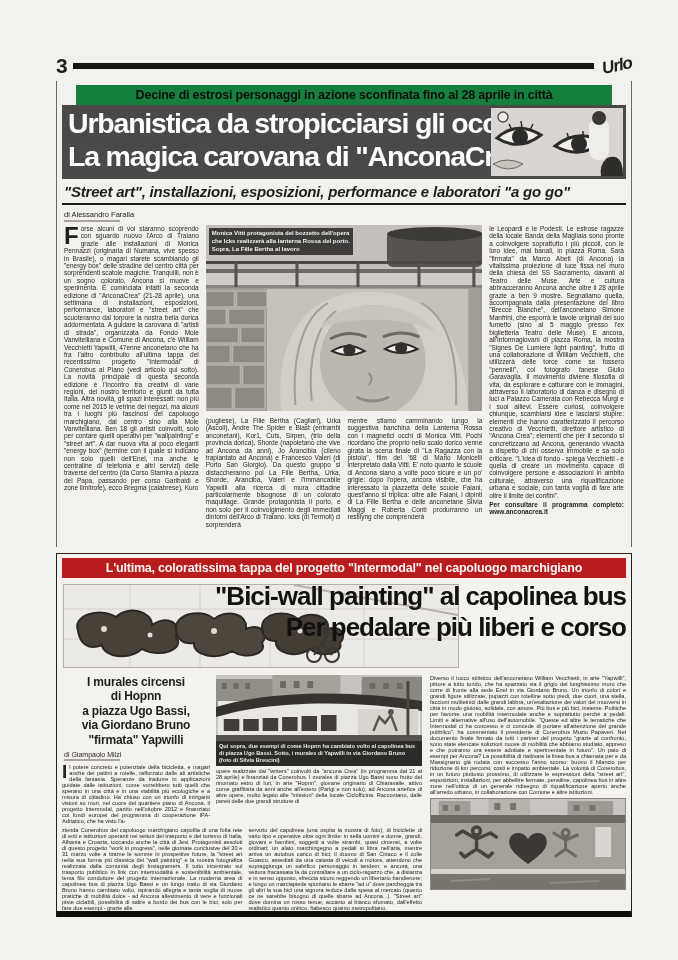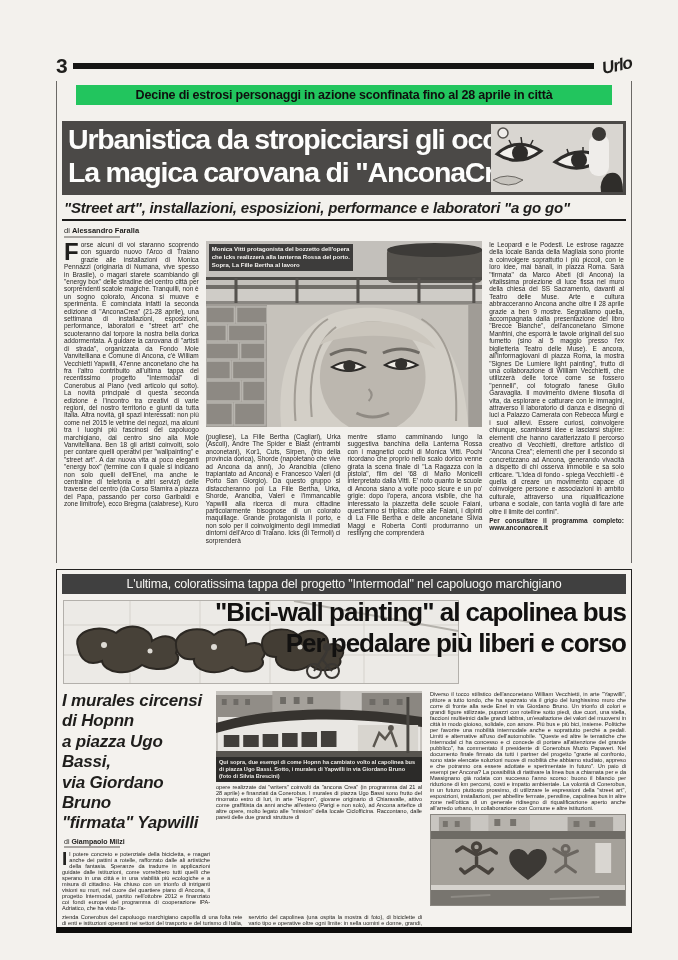--- a/index.html
+++ b/index.html
@@ -13,61 +13,61 @@
   .page{width:678px;height:960px;box-sizing:border-box;padding:54px 46px 0 56px;}
 
   
   .pagehead{display:flex;align-items:center;height:24px;}
   .pagenum{font-size:21px;font-weight:900;letter-spacing:-1px;}
   .headrule{flex:1;height:6px;background:#151514;margin:0 8px 0 6px;}
   .logo{font-size:17px;font-weight:900;font-style:italic;letter-spacing:-1px;transform:rotate(-12deg);}
 
   
   .article1{border-left:1px solid #6b6966;border-right:1px solid #6b6966;padding:4px 5px 2px;margin-top:3px;}
-  .kicker{background:#22c55e;color:#0f0f0e;font-weight:800;font-size:12.5px;text-align:center;
-          padding:3px 0;margin:0 14px 16px;letter-spacing:-0.2px;}
+  .kicker{background:#15803d;color:#0f0f0e;font-weight:800;font-size:12.5px;text-align:center;
+          padding:3px 0;margin:0 14px 0;letter-spacing:-0.2px;}
   .headline1{position:relative;background:#4b4947;height:74px;overflow:hidden;}
   .h1text{padding:2px 6px;width:420px;}
   .h1line{color:#fdfdfc;font-weight:900;font-size:28.5px;line-height:1.17;letter-spacing:-1.2px;white-space:nowrap;}
   .h1img{position:absolute;right:3px;top:3px;width:132px;height:68px;background:#d9d6d1;}
   .subhead{font-size:15px;font-weight:800;font-style:italic;letter-spacing:-0.2px;
            padding:4px 2px 3px;border-bottom:2px solid #1b1b1a;}
   .byline{margin:5px 2px 3px;font-size:7.5px;}
-  .by-name{font-weight:700;}
+  .by-name{font-weight:400;}
   .byline::after{content:"";display:block;width:56px;height:2px;background:#a9a6a2;margin-top:1px;}
   .a1-cols{display:grid;grid-template-columns:repeat(4,1fr);grid-template-rows:192px 1fr;
            column-gap:7px;height:320px;overflow:hidden;padding:0 2px;}
   .bodytext{margin:0;font-size:6.5px;line-height:1.14;text-align:justify;color:#201f1d;}
   .a1-col1{grid-area:1/1/3/2;}
   .a1-photo{grid-area:1/2/2/4;position:relative;overflow:hidden;}
   .a1-photo svg{display:block;width:100%;height:186px;}
   .a1-col2{grid-area:2/2/3/3;}
   .a1-col3{grid-area:2/3/3/4;}
   .a1-col4{grid-area:1/4/3/5;}
   .dropcap::first-letter{float:left;font-size:24px;line-height:0.82;font-weight:800;padding:1px 2px 0 0;}
   .photo-caption{position:absolute;top:3px;left:3px;max-width:170px;
                  background:rgba(32,31,30,0.82);color:#f4f2ef;font-size:6px;font-weight:700;
                  line-height:1.3;padding:2px 3px;white-space:pre-line;}
   .prognote{font-weight:800;margin-top:2px;}
 
   
   .article2{margin-top:6px;border:1.5px solid #232221;border-bottom:6px solid #0d0d0c;
             padding:4px 5px 6px;box-sizing:border-box;height:364px;overflow:hidden;background:#f4f2ee;}
-  .banner2{background:#404040;color:#f7f6f3;font-weight:400;font-size:12.5px;text-align:center;
+  .banner2{background:#b91c1c;color:#f7f6f3;font-weight:700;font-size:12.5px;text-align:center;
            padding:3px 0;letter-spacing:-0.2px;}
   .headline2{position:relative;height:90px;margin-top:3px;}
   .h2photo{position:absolute;left:2px;top:4px;width:394px;height:82px;outline:1px solid #b3b0ab;}
   .h2photo svg{display:block;width:100%;height:100%;}
   .h2text{position:absolute;right:0;top:0;text-align:right;}
   .h2line{font-size:26px;font-weight:900;letter-spacing:-1px;line-height:1.2;color:#121110;white-space:nowrap;}
   .a2-body{display:flex;gap:8px;margin-top:4px;}
   .a2-leftmid{width:372px;}
   .a2-rowA{display:flex;gap:6px;}
   .a2-sidebar{width:148px;flex:none;}
-  .sb-title{font-size:17px;font-weight:800;font-style:italic;line-height:1.2;
+  .sb-title{font-size:12px;font-weight:800;text-align:center;line-height:1.2;
             white-space:pre-line;letter-spacing:-0.2px;}
   .a2-sidebar .byline{margin:4px 2px 3px;font-size:7px;}
   .bodytext2{margin:0;font-size:5.6px;line-height:1.07;text-align:justify;color:#23221f;}
   .dropcap2::first-letter{float:left;font-size:19px;line-height:0.85;font-weight:800;padding:0 2px 0 0;}
   .a2-photostack{flex:1;min-width:0;}
   .photo3{width:100%;height:66px;}
   .photo3 svg{display:block;width:100%;height:100%;}
   .photo3-caption{background:#2c2b29;color:#eceae6;font-size:5.6px;font-weight:700;line-height:1.25;
                   padding:2px 3px;margin-bottom:2px;}
   .a2-rowB{display:flex;gap:6px;margin-top:3px;}

